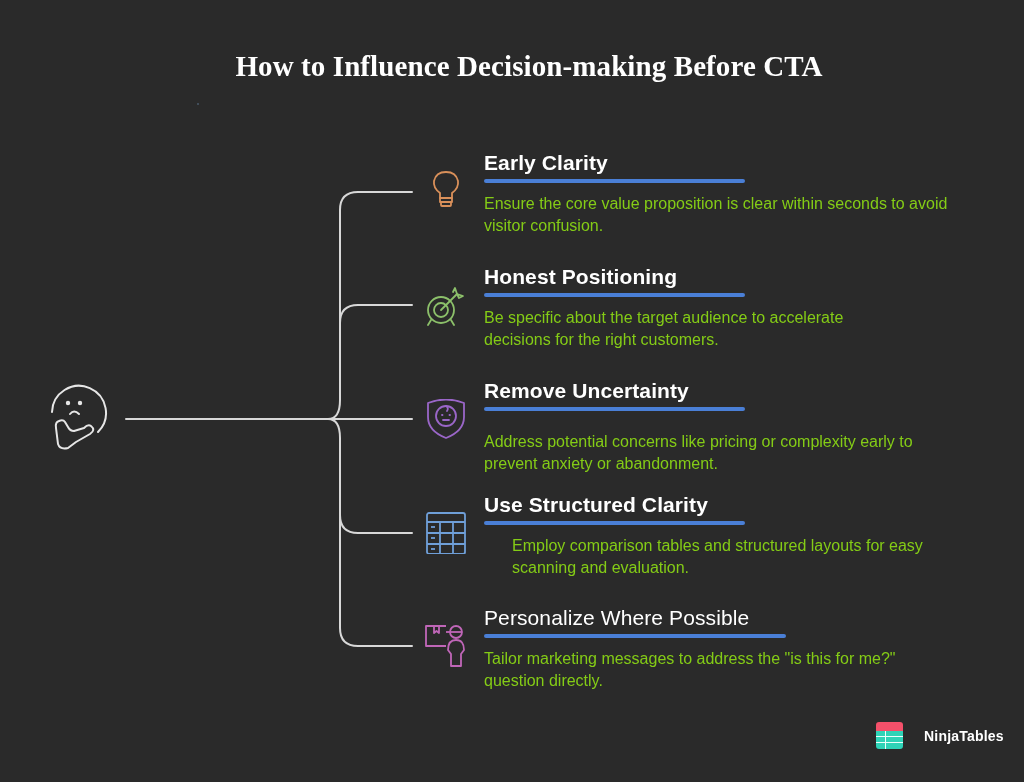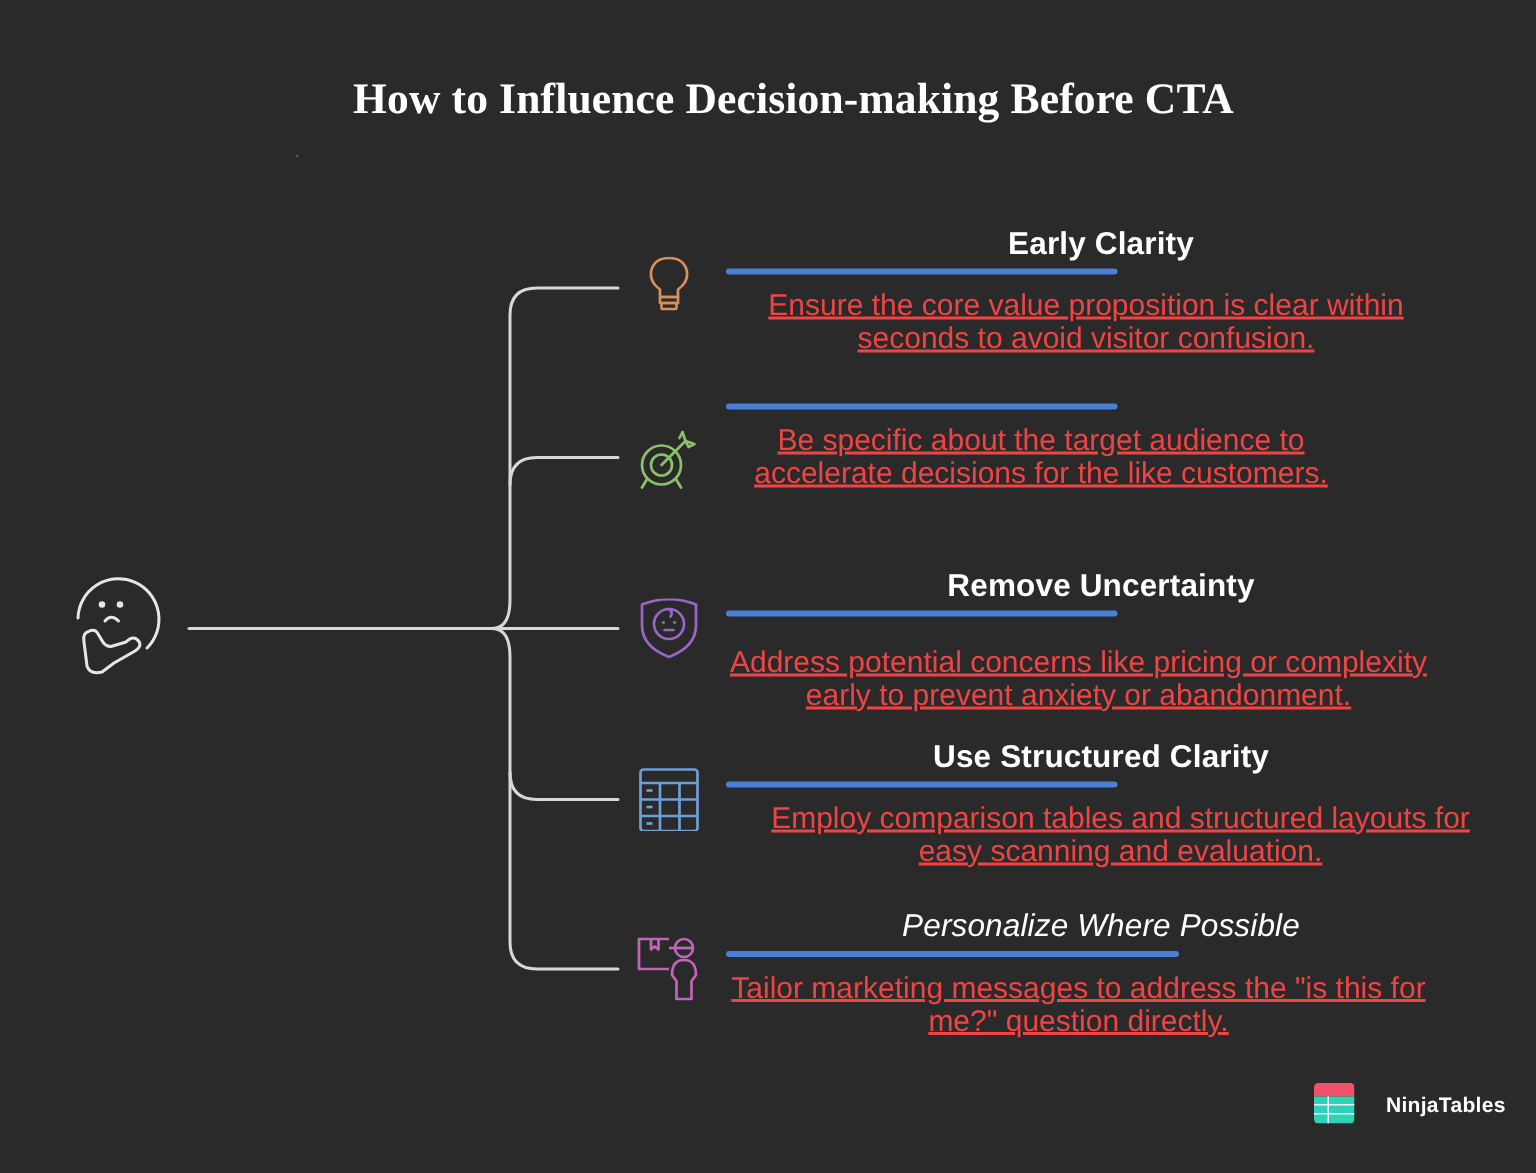--- a/index.html
+++ b/index.html
@@ -11,29 +11,29 @@
     text-align: center; font-family: "Liberation Serif", serif;
     font-weight: bold; font-size: 29px; color: #ffffff; letter-spacing: 0.1px;
   }
   .title-dot { position: absolute; left: 197px; top: 103px; width: 2px; height: 2px; background: #4a5a6a; border-radius: 50%; }
 
   svg.connectors { position: absolute; left: 0; top: 0; }
 
   .icon { position: absolute; width: 40px; height: 40px; }
   .icon svg { width: 40px; height: 40px; display: block; }
 
-  .item { position: absolute; left: 484px; width: 500px; text-align: center; }
+  .item { position: absolute; left: 484px; width: 500px; }
   .item-heading {
     font-size: 21px; font-weight: bold; color: #ffffff; line-height: 24px;
     white-space: nowrap; letter-spacing: 0.1px;
   }
-  .item-heading.regular { font-weight: normal; font-style: italic; }
+  .item-heading.regular { font-weight: normal; }
   .item-underline { height: 4px; background: #4a7fd6; border-radius: 2px; margin-top: 4px; }
   .item-desc {
-    margin-top: 10px; font-size: 20px; line-height: 22px; color: #ef4444; width: 480px; text-decoration: underline;
+    margin-top: 10px; font-size: 16px; line-height: 22px; color: #84cc16; width: 480px;
   }
 
   .logo { position: absolute; left: 876px; top: 722px; display: flex; align-items: center; gap: 16px; }
   .logo-icon { width: 27px; height: 27px; border-radius: 3px; overflow: hidden; position: relative; }
   .logo-icon .top { height: 9px; background: #f4506a; }
   .logo-icon .bottom { height: 18px; background: #2ed3b7; position: relative; }
   .logo-icon .bottom::before, .logo-icon .bottom::after {
     content: ""; position: absolute; left: 0; right: 0; height: 1px; background: #eafffb;
   }
   .logo-icon .bottom::before { top: 5px; }
@@ -139,22 +139,23 @@
   </svg>
 </div>
 
 <div class="item" style="top:151px;">
   <div class="item-heading">Early Clarity</div>
   <div class="item-underline" style="width:261px;"></div>
   <div class="item-desc">Ensure the core value proposition is clear within seconds to avoid visitor confusion.</div>
 </div>
 
 <div class="item" style="top:265px;">
+  <div class="item-heading">Honest Positioning</div>
   <div class="item-underline" style="width:261px;"></div>
-  <div class="item-desc" style="width:420px;">Be specific about the target audience to accelerate decisions for the like customers.</div>
+  <div class="item-desc" style="width:420px;">Be specific about the target audience to accelerate decisions for the right customers.</div>
 </div>
 
 <div class="item" style="top:379px;">
   <div class="item-heading">Remove Uncertainty</div>
   <div class="item-underline" style="width:261px;"></div>
   <div class="item-desc" style="width:470px;margin-top:20px;">Address potential concerns like pricing or complexity early to prevent anxiety or abandonment.</div>
 </div>
 
 <div class="item" style="top:493px;">
   <div class="item-heading">Use Structured Clarity</div>

